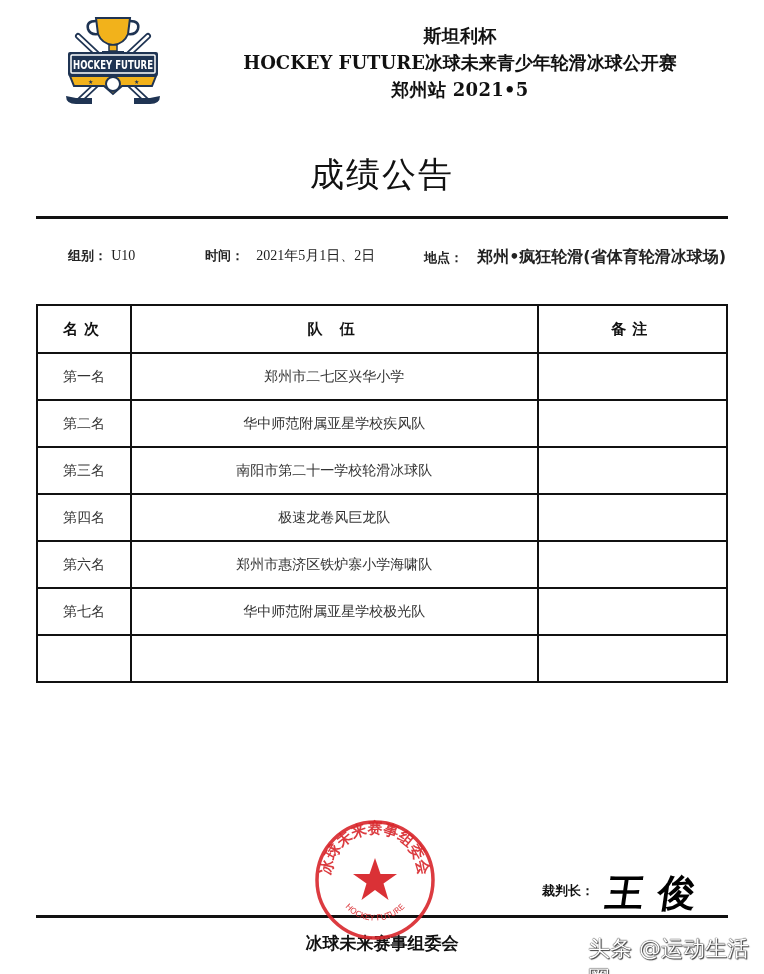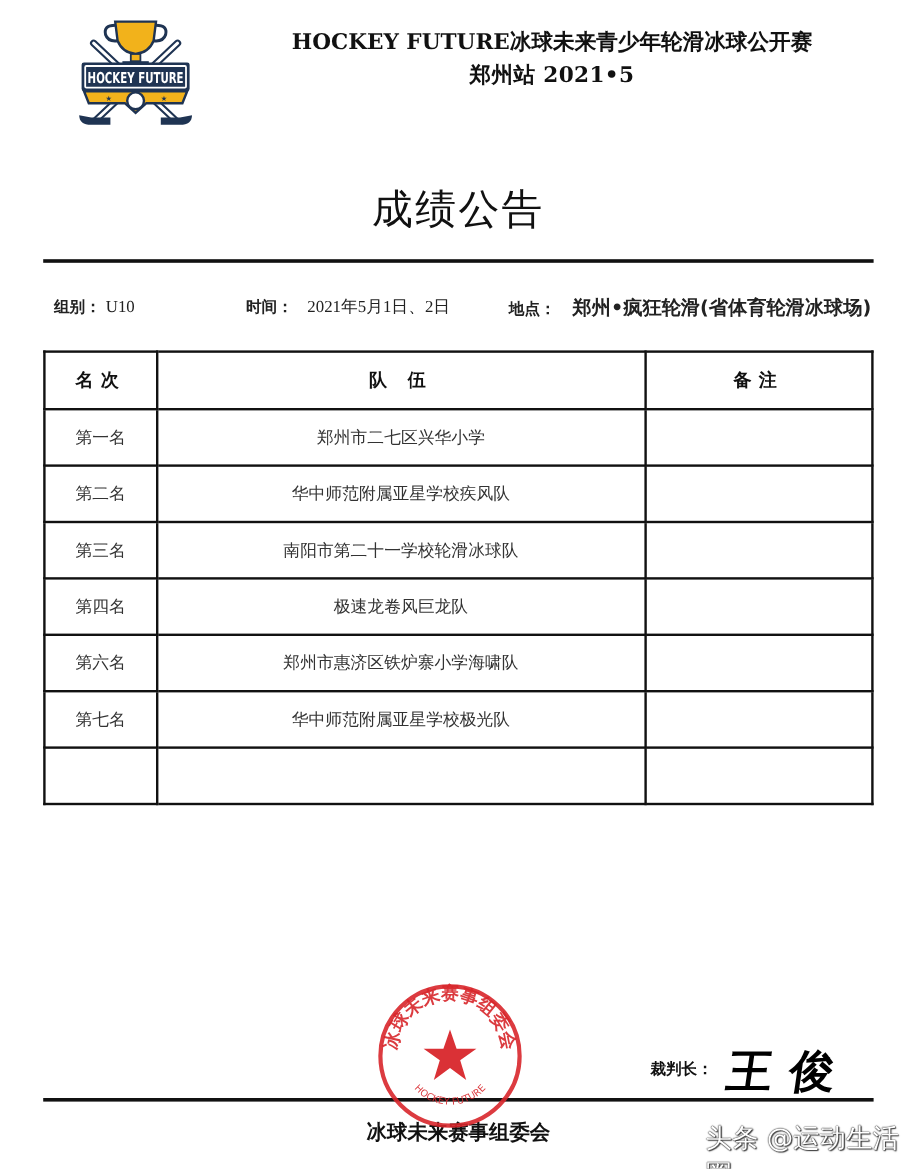--- a/index.html
+++ b/index.html
@@ -12,21 +12,21 @@
   .header-line.mid { font-size: 18px; letter-spacing: 0; }
 
   .title { position: absolute; left: 0; width: 764px; top: 152px; text-align: center; font-family: "DejaVu Sans", sans-serif; font-size: 34px; font-weight: normal; letter-spacing: 2px; color: #111; }
   .title-rule { position: absolute; left: 36px; top: 216px; width: 692px; height: 3px; background: #111; }
 
   .meta { position: absolute; top: 247px; font-size: 13px; color: #222; white-space: nowrap; }
   .meta .lbl { font-weight: bold; font-family: "DejaVu Sans", sans-serif; }
   .meta .val { font-family: "Liberation Serif", serif; font-size: 14px; }
   .meta .val.bold { font-family: "DejaVu Sans", sans-serif; font-weight: bold; font-size: 16px; }
 
-  table.results { position: absolute; left: 36px; top: 292px; width: 692px; border-collapse: collapse; }
+  table.results { position: absolute; left: 36px; top: 304px; width: 692px; border-collapse: collapse; }
   table.results td, table.results th { border: 2px solid #111; text-align: center; padding: 0; }
   table.results th { height: 46px; font-family: "DejaVu Sans", sans-serif; font-weight: bold; font-size: 15px; letter-spacing: 6px; }
   table.results td { height: 45px; font-size: 14px; color: #333; font-family: Liberation Serif, serif; }
   col.c1 { width: 94px; }
   col.c2 { width: 408px; }
   col.c3 { width: 190px; }
 
   .seal { position: absolute; left: 313px; top: 818px; width: 124px; height: 124px; }
   .referee { position: absolute; left: 542px; top: 882px; font-family: "DejaVu Sans", sans-serif; font-weight: bold; font-size: 13px; color: #111; }
   .signature { position: absolute; left: 606px; top: 868px; font-family: "DejaVu Serif", serif; font-weight: bold; font-size: 38px; letter-spacing: 14px; color: #000; transform: skewX(-8deg); }
@@ -63,28 +63,29 @@
     <text x="51" y="57" text-anchor="middle" font-family="DejaVu Sans, sans-serif" font-weight="bold" font-size="12.5" fill="#ffffff" textLength="80" lengthAdjust="spacingAndGlyphs">HOCKEY FUTURE</text>
 
     <path d="M8 64 L94 64 L90 74 L60 74 L51 82 L42 74 L12 74 Z" fill="#f2b21b" stroke="#1f3453" stroke-width="2"></path>
     <circle cx="51" cy="72" r="7" fill="#ffffff" stroke="#1f3453" stroke-width="2"></circle>
     <text x="26" y="72" font-size="6" fill="#1f3453">★</text>
     <text x="72" y="72" font-size="6" fill="#1f3453">★</text>
   </svg>
 </div>
 
 <div class="header-block">
+  <div class="header-line">斯坦利杯</div>
   <div class="header-line mid">HOCKEY FUTURE冰球未来青少年轮滑冰球公开赛</div>
   <div class="header-line">郑州站 2021•5</div>
 </div>
 
 <div class="title">成绩公告</div>
 <div class="title-rule"></div>
 
-<div class="meta" style="left:45px;">
+<div class="meta" style="left:68px;">
   <span class="lbl">组别：</span>
   <span class="val">U10</span>
 </div>
 <div class="meta" style="left:205px;">
   <span class="lbl">时间：</span>
   <span class="val" style="margin-left:8px;">2021年5月1日、2日</span>
 </div>
 <div class="meta" style="left:424px;">
   <span class="lbl">地点：</span>
   <span class="val bold" style="margin-left:10px;">郑州•疯狂轮滑(省体育轮滑冰球场)</span>

